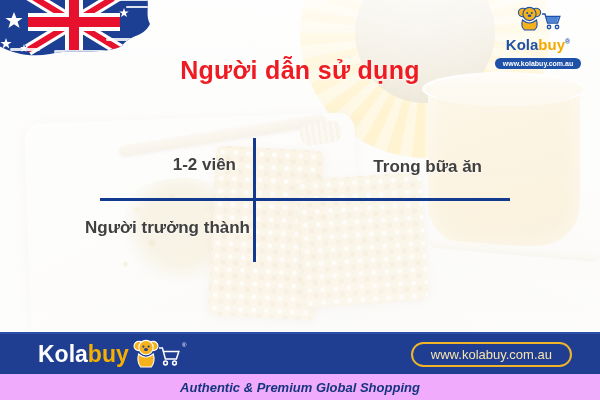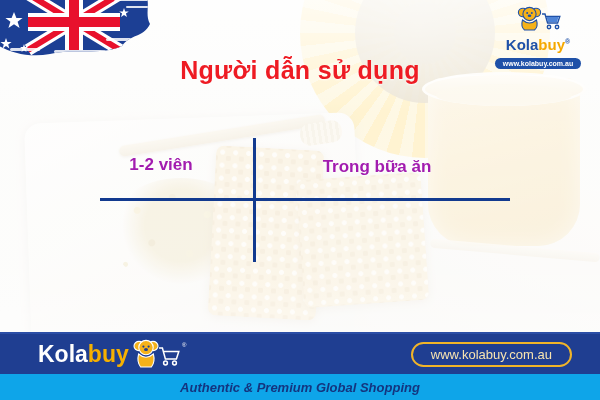--- a/index.html
+++ b/index.html
@@ -128,41 +128,41 @@
   .logo-word .reg{color:#1f51a8;font-size:7px;vertical-align:super;}
   .logo-pill{
     margin:3px auto 0;display:inline-block;background:#1f51a8;color:#fff;
     font-size:7px;font-weight:bold;padding:2px 8px;border-radius:9px;white-space:nowrap;
   }
 
   
   .hline{position:absolute;left:100px;top:198px;width:410px;height:3px;background:#123a8f;}
   .vline{position:absolute;left:253px;top:138px;width:3px;height:124px;background:#123a8f;}
   .quad{
-    position:absolute;color:#a21caf;font-weight:bold;text-align:center;
+    position:absolute;color:#404040;font-weight:bold;text-align:right;
     line-height:1.18;text-shadow:0 1px 2px rgba(255,255,255,.8);
   }
   .q-tl{left:86px;top:155px;width:150px;font-size:17px;}
   .q-tr{left:272px;top:157px;width:210px;font-size:17px;}
   .q-bl{left:70px;top:218px;width:180px;font-size:17px;}
   .q-br{left:272px;top:228px;width:210px;font-size:17px;}
 
   
   .footer{position:absolute;left:0;bottom:26px;width:600px;height:40px;background:#1f3e91;}
   .footer-top-rule{position:absolute;left:0;bottom:66px;width:600px;height:2px;background:#2b4ea6;}
   .f-logo{position:absolute;left:38px;top:5px;display:flex;align-items:center;gap:2px;}
   .f-word{font-size:23px;font-weight:bold;line-height:1;}
   .f-word .k{color:#ffffff;}
   .f-word .b{color:#f5b000;}
   .f-pill{
     position:absolute;right:28px;top:8px;border:2px solid #f0b429;border-radius:13px;
     color:#f7e3b0;font-size:13px;padding:3px 18px;
   }
   .strip{
-    position:absolute;left:0;bottom:0;width:600px;height:26px;background:#0ea5e9;
+    position:absolute;left:0;bottom:0;width:600px;height:26px;background:#f0abfc;
     display:flex;align-items:center;justify-content:center;
   }
   .strip span{color:#14357f;font-size:13px;font-weight:bold;font-style:italic;}
 </style>
 </head>
 <body>
 
 <div id="poster">
 
   <div class="photo">
@@ -244,20 +244,21 @@
       <span class="k">Kola</span><span class="b">buy</span><span class="reg">®</span>
     </div>
     <div><span class="logo-pill">www.kolabuy.com.au</span></div>
   </div>
 
   <div class="hline"></div>
   <div class="vline"></div>
 
   <div class="quad q-tl">1-2 viên</div>
   <div class="quad q-tr">Trong bữa ăn</div>
+  <div class="quad q-bl">Người trưởng thành</div>
 
   <div class="footer-top-rule"></div>
   <div class="footer">
     <div class="f-logo">
       <div class="f-word">
         <span class="k">Kola</span><span class="b">buy</span>
       </div>
       <svg width="56" height="30" viewBox="0 0 56 30">
         <g>
           <ellipse cx="8" cy="7" rx="5" ry="4.6" fill="#f5b21a" stroke="#ffffff" stroke-width="1.1"></ellipse>

